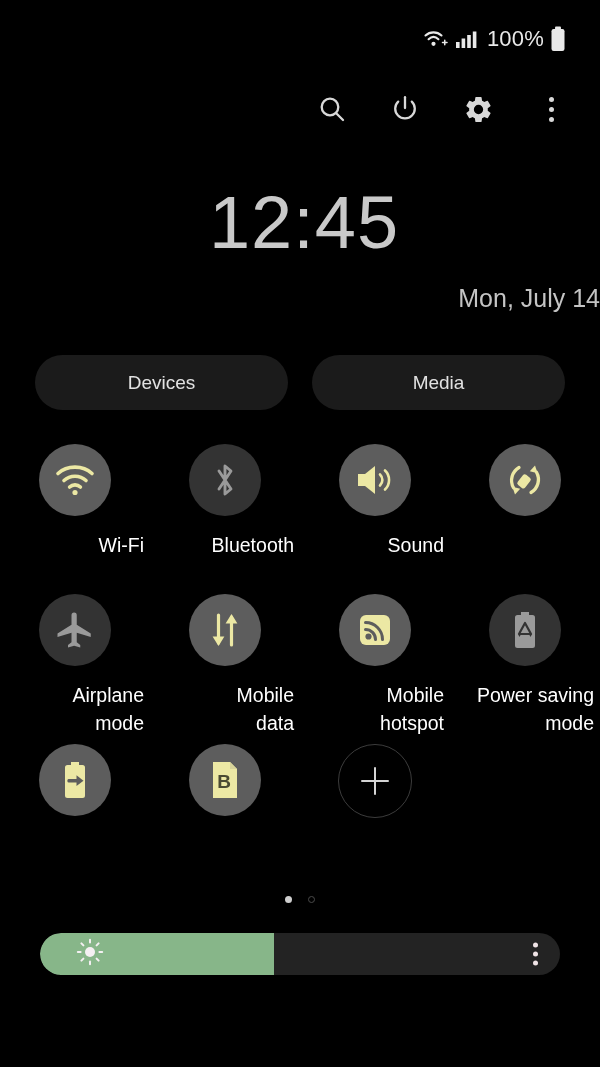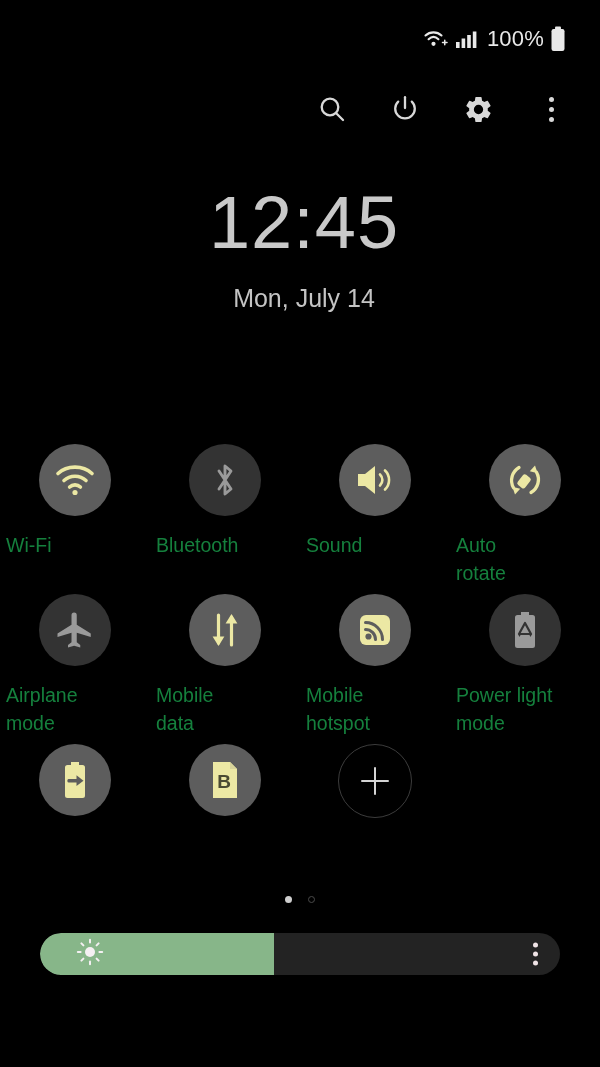--- a/index.html
+++ b/index.html
@@ -34,21 +34,21 @@
   .dots3 { display:flex; flex-direction:column; gap:5px; align-items:center; }
   .dots3 i { width:5px; height:5px; border-radius:50%; background:#d8d8d8; display:block; }
 
   
   .clockwrap { position:absolute; top:186px; left:8px; right:0; text-align:center; }
   .clock {
     font-size:74px; color:#c9c9c9; font-weight:300; line-height:1;
     letter-spacing:1px;
   }
   .datetext {
-    margin-top:24px; font-size:25px; color:#c4c4c4; font-weight:400;
+    margin-top:24px; font-size:25px; color:#c4c4c4; font-weight:400;text-align:right;
   }
 
   
   .pills {
     position:absolute; top:355px; left:35px; right:35px;
     display:flex; justify-content:space-between;
   }
   .pill {
     width:253px; height:55px; border-radius:28px; background:#1b1b1b;
     display:flex; align-items:center; justify-content:center;
@@ -69,22 +69,22 @@
     width:72px; height:72px; border-radius:50%;
     display:flex; align-items:center; justify-content:center;
     flex:0 0 auto;
   }
   .tile-circle.on  { background:#5d5d5d; }
   .tile-circle.off { background:#333333; }
   .tile-circle.add {
     background:transparent; border:1.5px solid #3c3c3c; width:74px; height:74px;
   }
   .tile-label {
-    margin-top:16px; font-size:19.5px; line-height:1.42; color:#15803d;
-    text-align:left; white-space:pre-line; width:138px;
+    margin-top:16px; font-size:19.5px; line-height:1.42; color:#ffffff;
+    text-align:right; white-space:pre-line; width:138px;
   }
 
   
   .pagedots {
     position:absolute; top:896px; left:0; right:0;
     display:flex; justify-content:center; gap:16px;
   }
   .pagedots span { width:7px; height:7px; border-radius:50%; display:block; }
   .pagedots .active { background:#cfcfcf; }
   .pagedots .inactive { background:#000; border:1.5px solid #4a4a4a; }
@@ -167,20 +167,24 @@
           <i></i>
         </span>
     </div>
   </div>
 
   <div class="clockwrap">
     <div class="clock">12:45</div>
     <div class="datetext">Mon, July 14</div>
   </div>
 
+  <div class="pills">
+    <div class="pill">Devices</div>
+    <div class="pill">Media</div>
+  </div>
 
   <div class="grid">
 
     <div class="tile">
       <div class="tile-circle on">
         <svg width="44" height="36" viewBox="0 0 44 36">
           <g fill="none" stroke="#ece8a4" stroke-width="3.6" stroke-linecap="round">
             <path d="M5 11.5 C14 3 30 3 39 11.5"></path>
             <path d="M11 18.5 C17 12.8 27 12.8 33 18.5"></path>
             <path d="M16.6 25 C19.6 22.2 24.4 22.2 27.4 25"></path>
@@ -218,22 +222,20 @@
         <svg width="42" height="42" viewBox="0 0 42 42">
           <g fill="none" stroke="#ece8a4" stroke-width="3.3" stroke-linecap="round">
             <path d="M32.5 13.2 A15 15 0 0 1 27 33.5"></path>
             <path d="M9.5 28.8 A15 15 0 0 1 15 8.5"></path>
           </g>
           <path d="M31 6.5 L33.6 14.2 L25.8 12.2 Z" fill="#ece8a4"></path>
           <path d="M11 35.5 L8.4 27.8 L16.2 29.8 Z" fill="#ece8a4"></path>
           <rect x="16.4" y="16.2" width="9.4" height="13" rx="2.4" fill="#ece8a4" transform="rotate(38 21 21)"></rect>
         </svg>
       </div>
-      <div class="tile-label">Auto
-rotate</div>
     </div>
 
     <div class="tile">
       <div class="tile-circle off">
         <svg width="42" height="42" viewBox="0 0 24 24">
           <path fill="#9a9a9a" d="M21 16v-2l-8-5V3.5A1.5 1.5 0 0011.5 2 1.5 1.5 0 0010 3.5V9l-8 5v2l8-2.5V19l-2 1.5V22l3.5-1 3.5 1v-1.5L13 19v-5.5z"></path>
         </svg>
       </div>
       <div class="tile-label">Airplane
 mode</div>
@@ -276,21 +278,21 @@
           <path d="M10 3 h8 v3 h3.5 a2.5 2.5 0 0 1 2.5 2.5 v28 a2.5 2.5 0 0 1 -2.5 2.5 h-15 a2.5 2.5 0 0 1 -2.5 -2.5 v-28 a2.5 2.5 0 0 1 2.5 -2.5 h3.5 z" fill="#9a9a9a"></path>
           <g fill="none" stroke="#333333" stroke-width="2.2" stroke-linejoin="round">
             <path d="M14 14 L20 25 H8 Z"></path>
           </g>
           <g fill="#333333">
             <path d="M7.2 25.6 l2.6 0 l-1.3 2.3 z"></path>
             <path d="M20.8 25.6 l-2.6 0 l1.3 2.3 z"></path>
           </g>
         </svg>
       </div>
-      <div class="tile-label">Power light
+      <div class="tile-label">Power saving
 mode</div>
     </div>
 
     <div class="tile">
       <div class="tile-circle on">
         <svg width="34" height="42" viewBox="0 0 28 42">
           <path d="M10 3 h8 v3 h3.5 a2.5 2.5 0 0 1 2.5 2.5 v28 a2.5 2.5 0 0 1 -2.5 2.5 h-15 a2.5 2.5 0 0 1 -2.5 -2.5 v-28 a2.5 2.5 0 0 1 2.5 -2.5 h3.5 z" fill="#ece8a4"></path>
           <g fill="#5d5d5d">
             <rect x="6.5" y="20" width="11" height="3.4" rx="1.2"></rect>
             <path d="M15.5 16.3 L22.5 21.7 L15.5 27.1 Z"></path>

